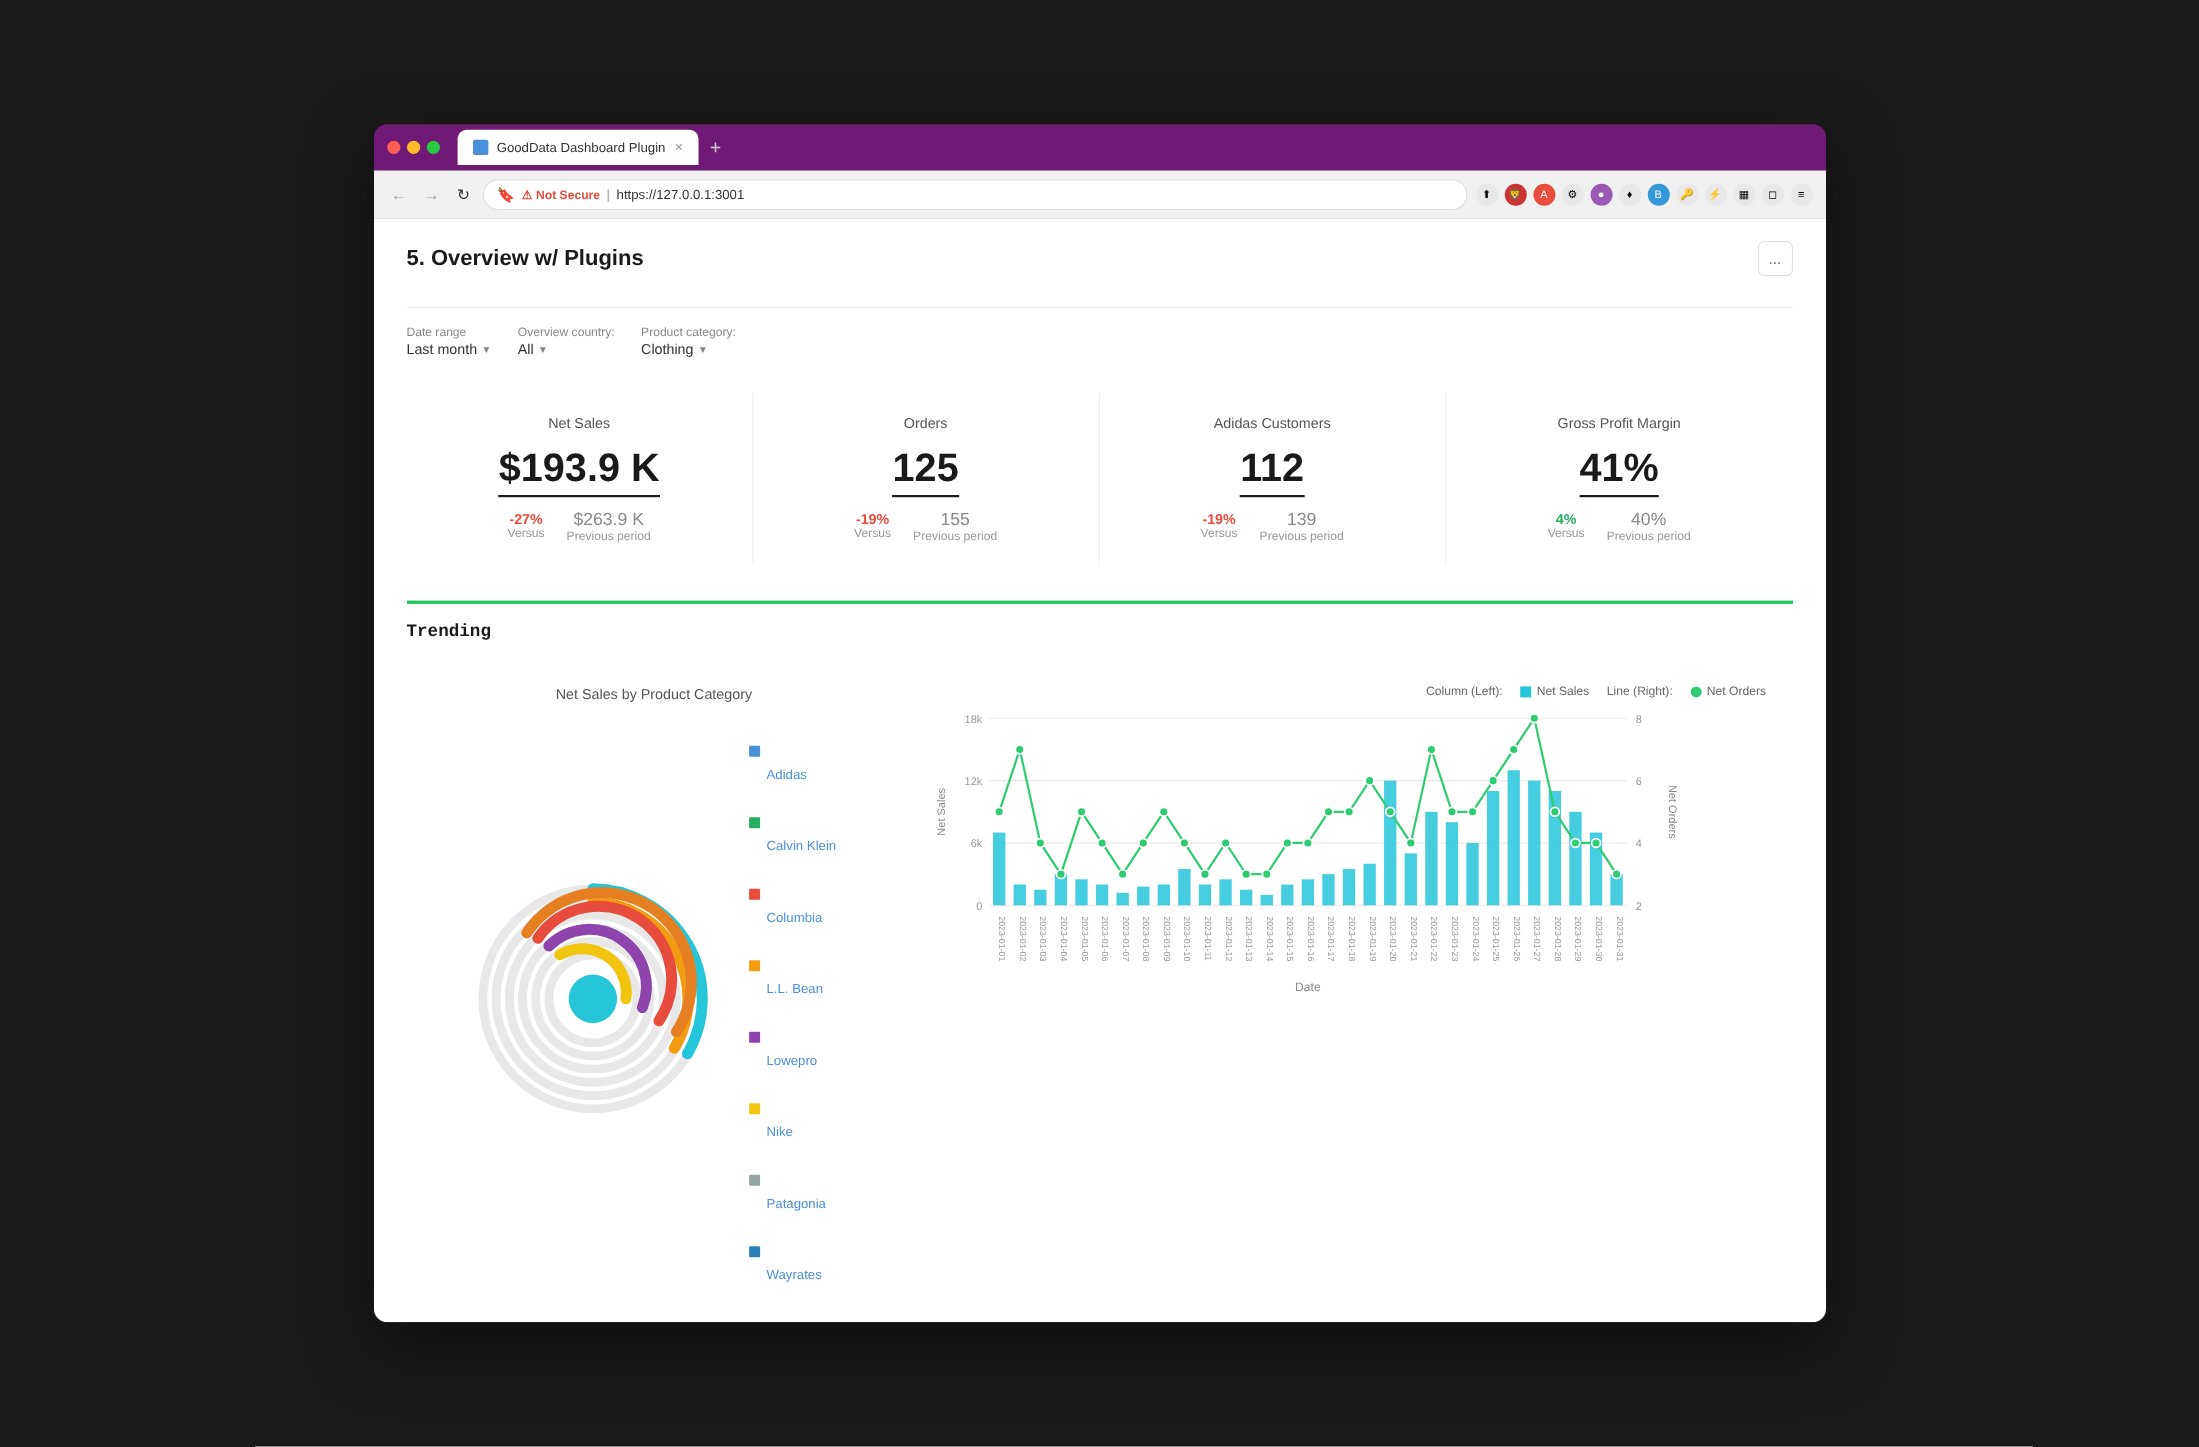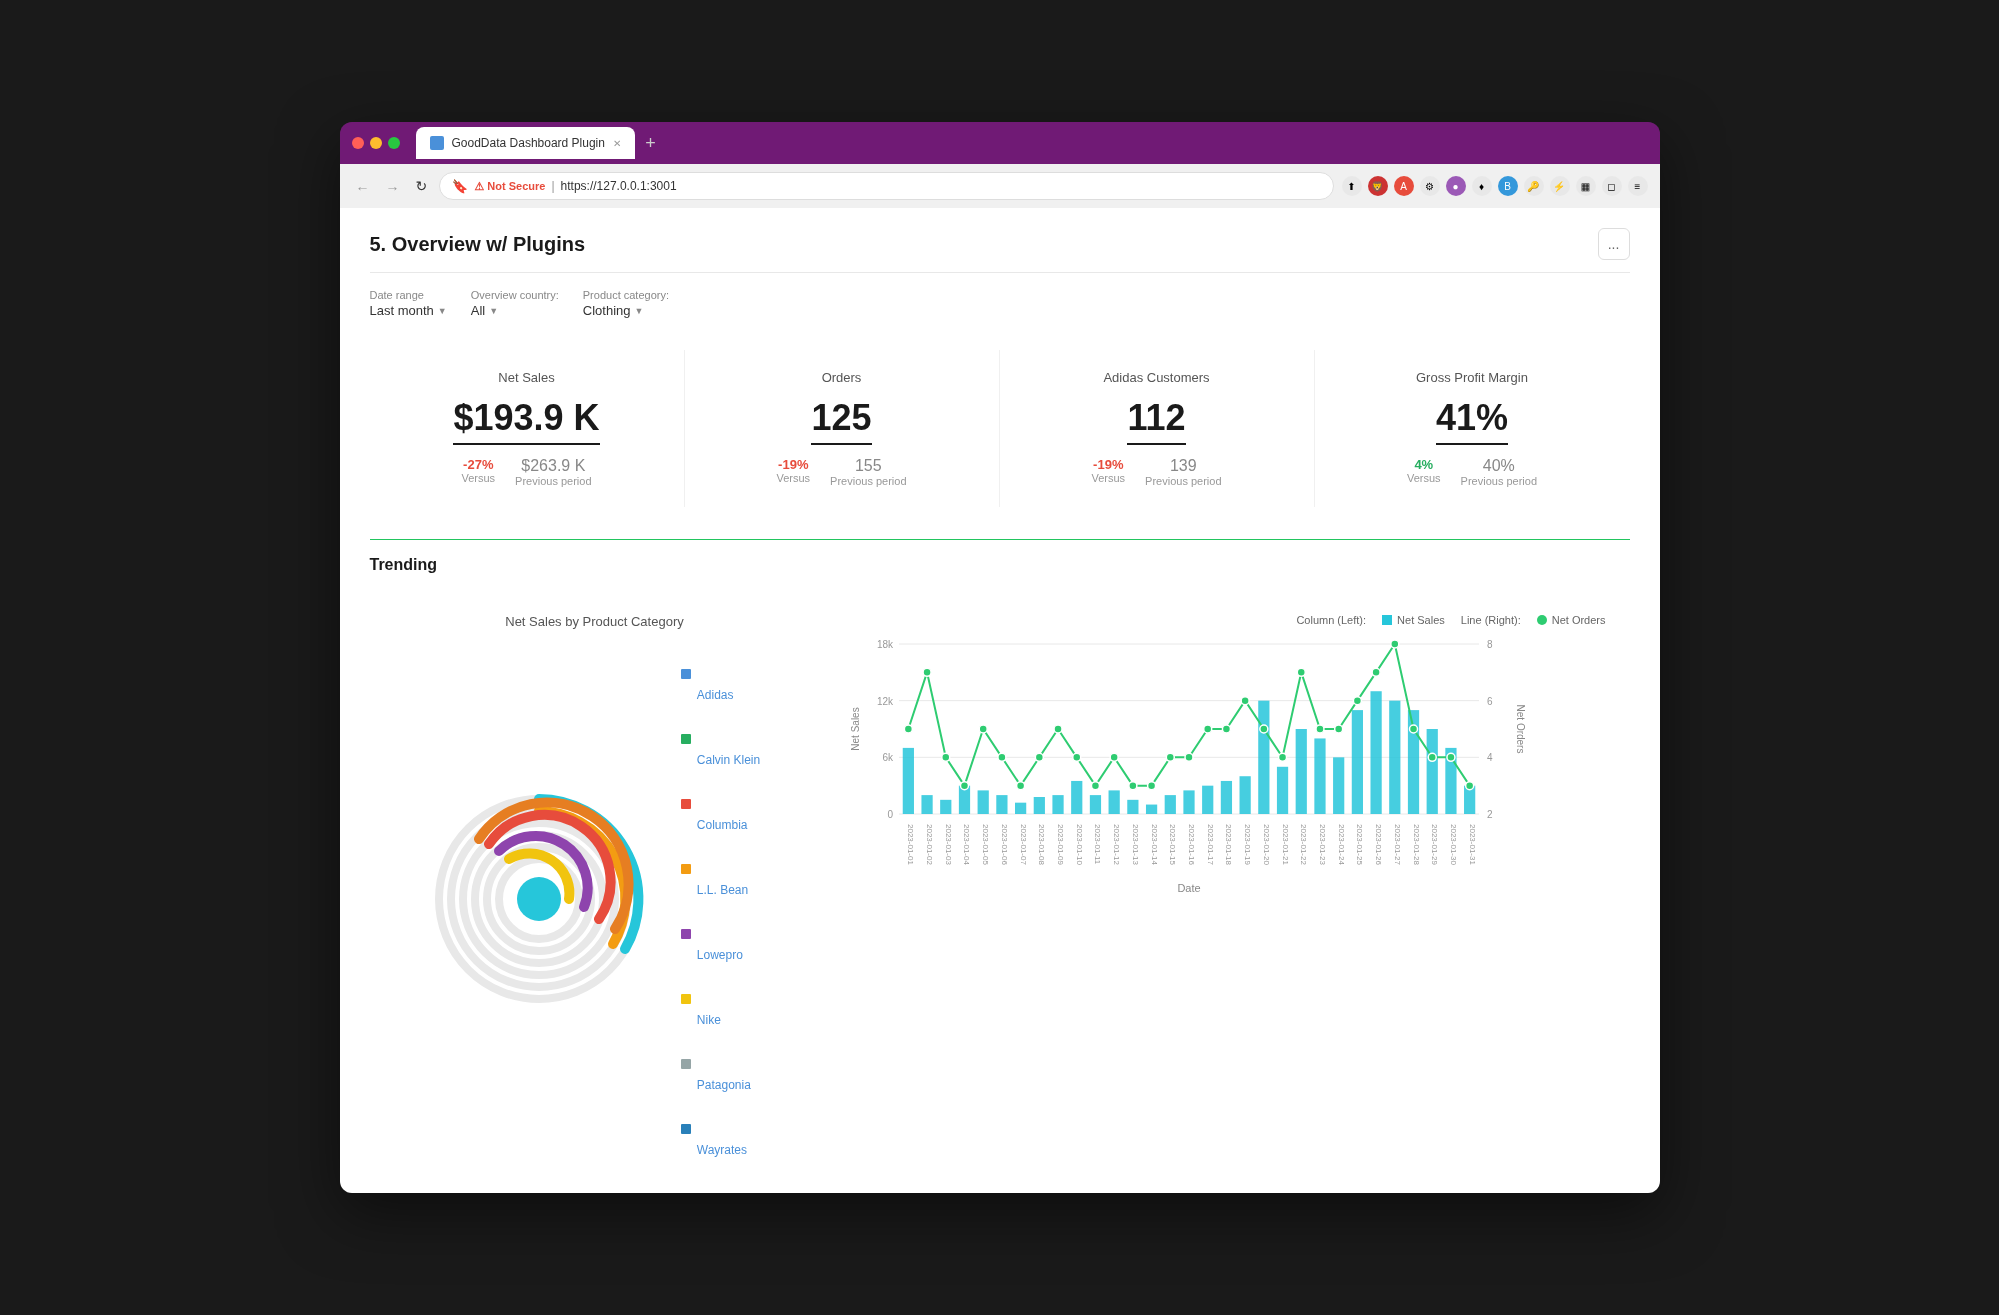--- a/index.html
+++ b/index.html
@@ -128,21 +128,21 @@
       background: white;
       min-height: 900px;
       padding: 20px 30px;
     }
 
     .page-header {
       display: flex;
       justify-content: space-between;
       align-items: center;
       margin-bottom: 16px;
-      padding-bottom: 12px;
+      padding-bottom: 28px;
       border-bottom: 1px solid #e8e8e8;
     }
     .page-title {
       font-size: 20px;
       font-weight: 600;
       color: #1a1a1a;
     }
     .header-more-btn {
       width: 32px; height: 32px;
       border: 1px solid #ddd;
@@ -238,21 +238,22 @@
       color: #999;
     }
 
     
     .section-title {
       font-size: 16px;
       font-weight: 700;
       color: #1a1a1a;
       margin-bottom: 24px;
       padding-top: 16px;
-      border-top: 1px solid #22c55e;
+      border-top: 3px solid #22c55e;
+      font-family: Liberation Mono, monospace;
     }
 
     
     .charts-row {
       display: grid;
       grid-template-columns: 1fr 1.8fr;
       gap: 0;
       min-height: 380px;
     }
 

